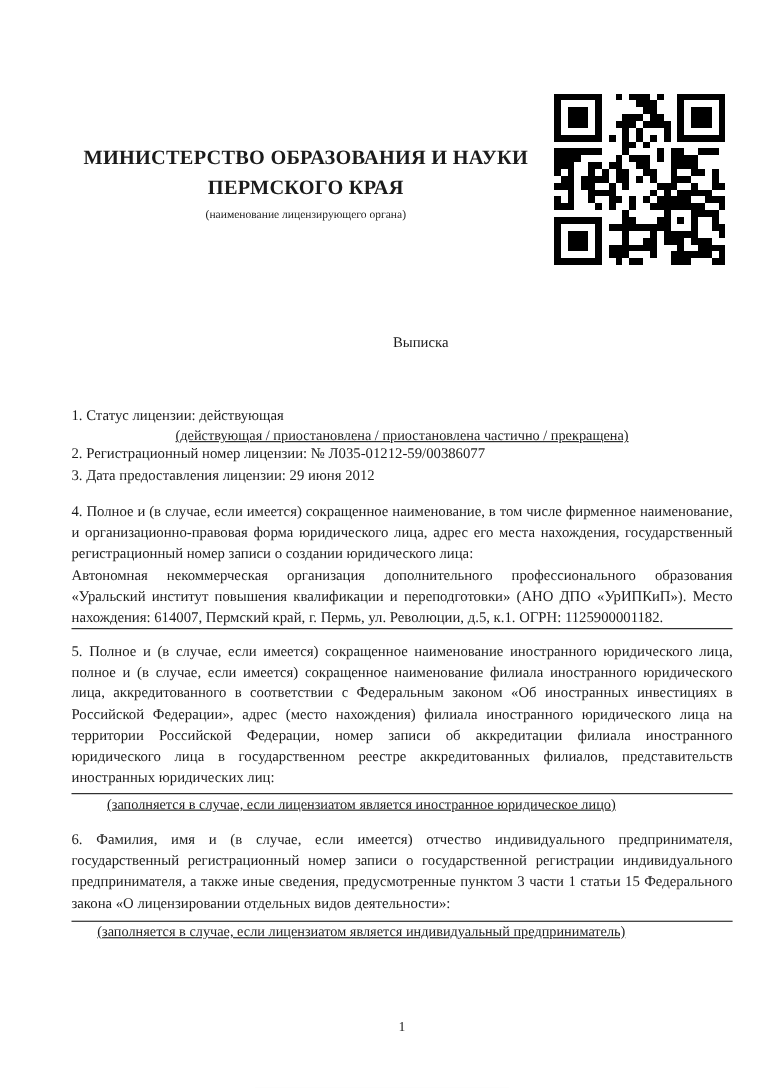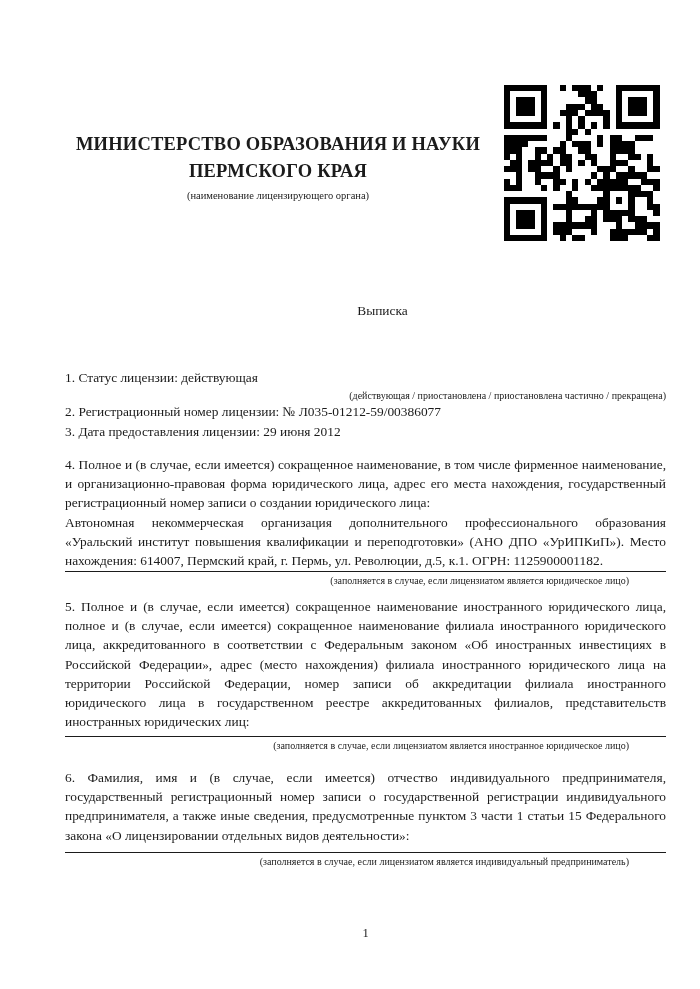--- a/index.html
+++ b/index.html
@@ -51,24 +51,25 @@
     position: absolute;
     left: 65px;
     top: 368px;
     width: 601px;
     font-size: 13.4px;
     line-height: 19.3px;
   }
   .body-col p { margin: 0; }
   .just { text-align: justify; }
   .cap {
-    font-size: 10px;
+    font-size: 13px;
     line-height: 13px;
-    text-align: right;
+    text-align: center;
     margin-top: 2px;
+    text-decoration: underline;
   }
   .cap-shift { transform: translateX(-37px); }
   .rule { border-top: 1.7px solid #1b1b1b; height: 0; }
   .rule-g0 { margin-top: 0px; }
   .rule-g4 { margin-top: 4px; }
   .rule-g7 { margin-top: 7px; }
   .mt10 { margin-top: 10px; }
   .mt14 { margin-top: 14px; }
   .mt16 { margin-top: 16px; }
   .mt17 { margin-top: 17px; }
@@ -433,21 +434,20 @@
     <div class="cap">(действующая / приостановлена / приостановлена частично / прекращена)</div>
 
     <p class="mt17">2. Регистрационный номер лицензии: № Л035-01212-59/00386077</p>
 
     <p class="mt14">3. Дата предоставления лицензии: 29 июня 2012</p>
 
     <div class="mt14">
       <p class="just">4. Полное и (в случае, если имеется) сокращенное наименование, в том числе фирменное наименование, и организационно-правовая форма юридического лица, адрес его места нахождения, государственный регистрационный номер записи о создании юридического лица:</p>
       <p class="just">Автономная некоммерческая организация дополнительного профессионального образования «Уральский институт повышения квалификации и переподготовки» (АНО ДПО «УрИПКиП»). Место нахождения: 614007, Пермский край, г. Пермь, ул. Революции, д.5, к.1. ОГРН: 1125900001182.</p>
       <div class="rule rule-g0"></div>
-      <div class="cap cap-shift">(заполняется в случае, если лицензиатом является юридическое лицо)</div>
     </div>
 
     <div class="mt10">
       <p class="just">5. Полное и (в случае, если имеется) сокращенное наименование иностранного юридического лица, полное и (в случае, если имеется) сокращенное наименование филиала иностранного юридического лица, аккредитованного в соответствии с Федеральным законом «Об иностранных инвестициях в Российской Федерации», адрес (место нахождения) филиала иностранного юридического лица на территории Российской Федерации, номер записи об аккредитации филиала иностранного юридического лица в государственном реестре аккредитованных филиалов, представительств иностранных юридических лиц:</p>
       <div class="rule rule-g4"></div>
       <div class="cap cap-shift">(заполняется в случае, если лицензиатом является иностранное юридическое лицо)</div>
     </div>
 
     <div class="mt16">
       <p class="just">6. Фамилия, имя и (в случае, если имеется) отчество индивидуального предпринимателя, государственный регистрационный номер записи о государственной регистрации индивидуального предпринимателя, а также иные сведения, предусмотренные пунктом 3 части 1 статьи 15 Федерального закона «О лицензировании отдельных видов деятельности»:</p>

